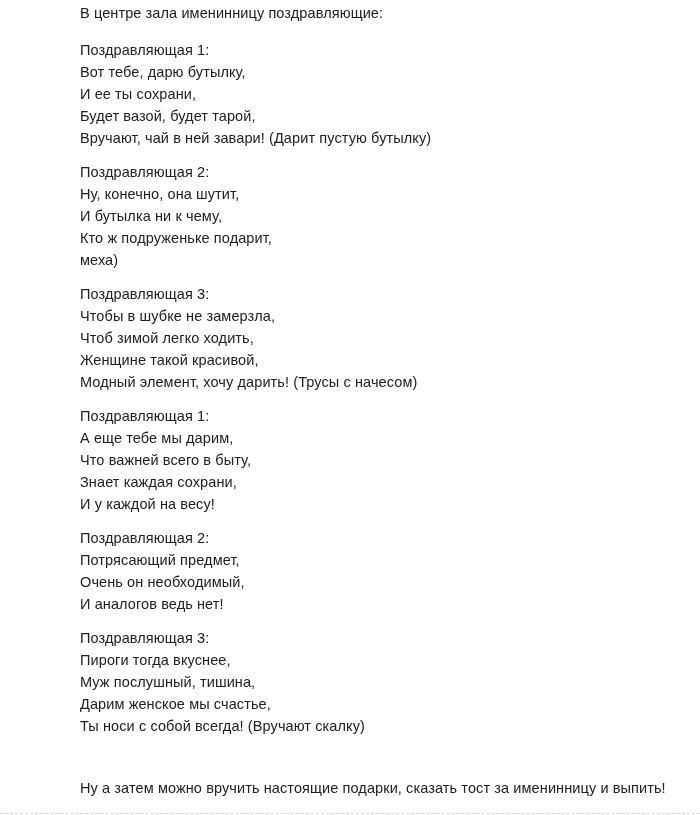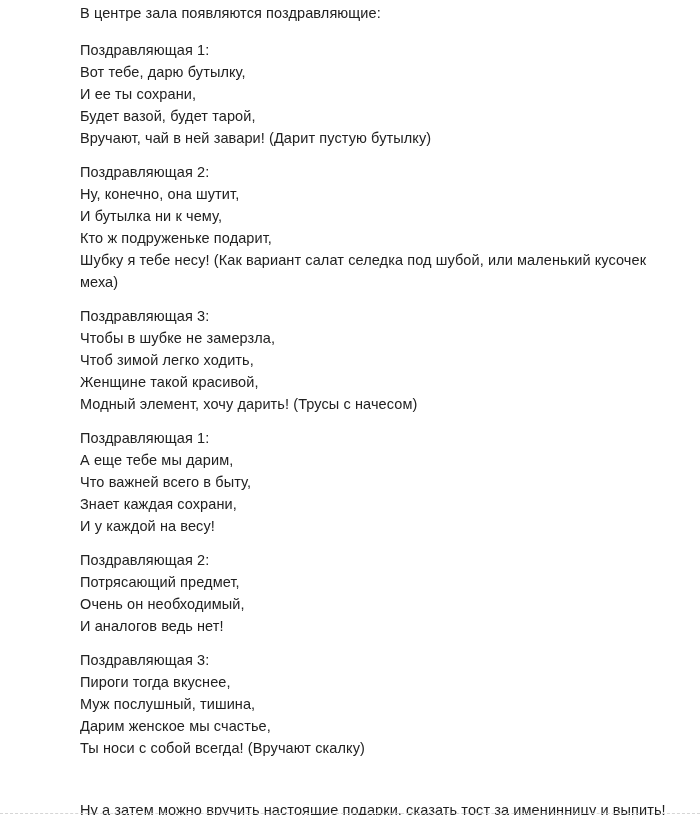--- a/index.html
+++ b/index.html
@@ -46,36 +46,35 @@
     bottom: 1px;
     width: 700px;
     height: 0;
     border-bottom: 1px dashed #d6d6d6;
   }
 </style>
 </head>
 <body>
 
 <div class="doc">
-  <p class="line intro">В центре зала появляются поздравляющие:</p>
+  <p class="line intro">В центре зала именинницу поздравляющие:</p>
 
   <div id="blocks">
       <div class="block">
         <p class="line">Поздравляющая 1:</p>
         <p class="line">Вот тебе, дарю бутылку,</p>
         <p class="line">И ее ты сохрани,</p>
         <p class="line">Будет вазой, будет тарой,</p>
         <p class="line">Вручают, чай в ней завари! (Дарит пустую бутылку)</p>
       </div>
       <div class="block">
         <p class="line">Поздравляющая 2:</p>
         <p class="line">Ну, конечно, она шутит,</p>
         <p class="line">И бутылка ни к чему,</p>
         <p class="line">Кто ж подруженьке подарит,</p>
-        <p class="line">Шубку я тебе несу! (Как вариант салат селедка под шубой, или маленький кусочек</p>
         <p class="line">меха)</p>
       </div>
       <div class="block">
         <p class="line">Поздравляющая 3:</p>
         <p class="line">Чтобы в шубке не замерзла,</p>
         <p class="line">Чтоб зимой легко ходить,</p>
         <p class="line">Женщине такой красивой,</p>
         <p class="line">Модный элемент, хочу дарить! (Трусы с начесом)</p>
       </div>
       <div class="block">

